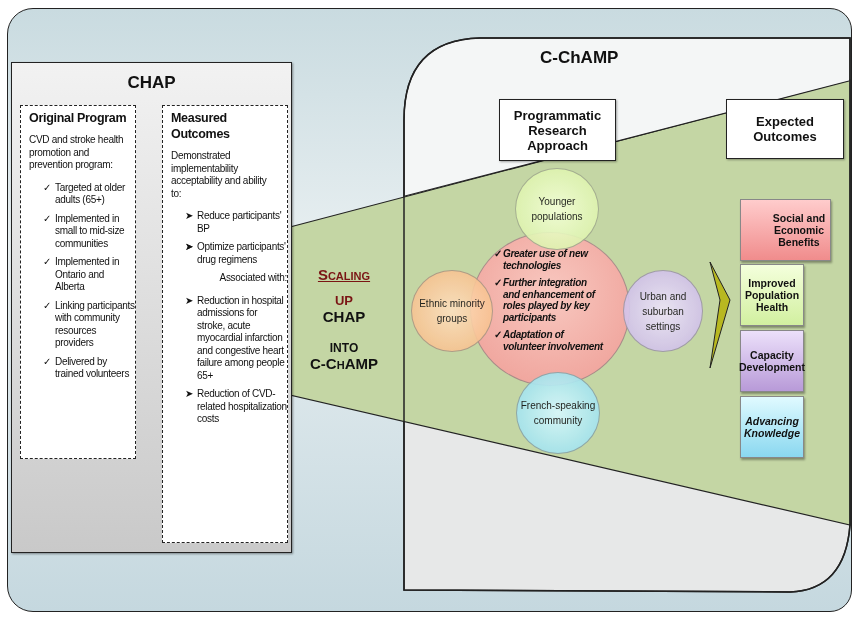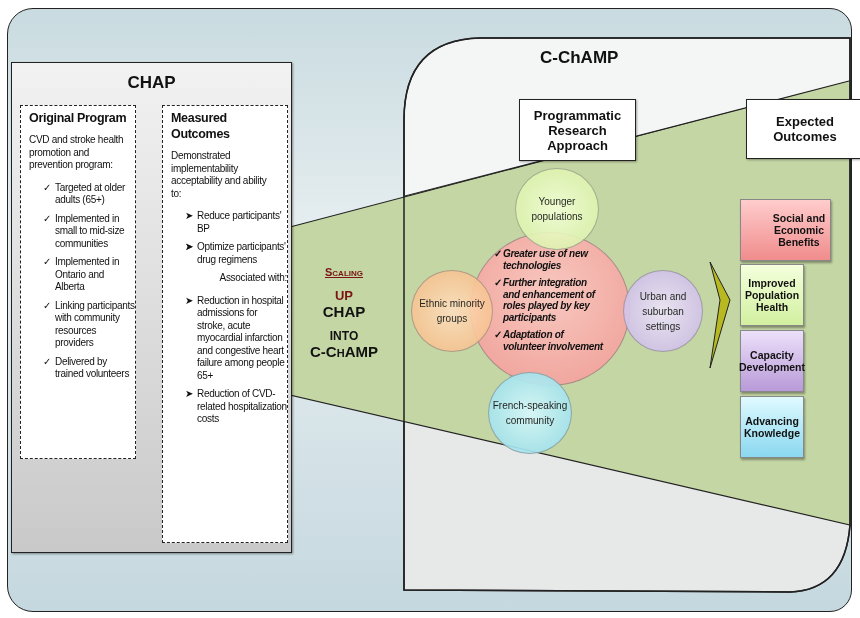--- a/index.html
+++ b/index.html
@@ -16,21 +16,21 @@
   .dbox { position:absolute; background:#fff; border:1.5px dashed #222; font-size:10px; line-height:12.5px; letter-spacing:-0.3px; }
   .dbox h3 { margin:0 0 8px 0; font-size:12.5px; line-height:16px; font-weight:bold; }
   .dbox p { margin:0 0 10px 0; }
   .dbox ul { list-style:none; margin:0; padding:0 0 0 14px; }
   .dbox li { position:relative; padding-left:12px; margin-bottom:6px; }
   .dbox li .mk { position:absolute; left:0; top:0; }
   .scaling { position:absolute; left:296px; top:266px; width:96px; text-align:center; font-weight:bold; }
   .scaling .red { color:#7a1414; }
   .champ-title { position:absolute; left:540px; top:48px; font-weight:bold; font-size:17px; }
   .wbox { position:absolute; background:#fff; border:1.5px solid #222; font-weight:bold; text-align:center;
-          box-shadow:1px 1px 2px rgba(0,0,0,.35); display:flex; align-items:center; justify-content:center;margin-left:20px; }
+          box-shadow:1px 1px 2px rgba(0,0,0,.35); display:flex; align-items:center; justify-content:center; }
   .circle { position:absolute; border-radius:50%; border:1px solid rgba(120,120,120,.6);
             display:flex; align-items:center; justify-content:center; text-align:center; font-size:10px; line-height:15px; }
   .center-list { position:absolute; left:494px; top:248px; width:110px; font-size:10px; line-height:11.5px;
                  font-weight:bold; font-style:italic; letter-spacing:-0.3px; }
   .center-list div { position:relative; padding-left:9px; margin-bottom:6px; }
   .center-list .ck { position:absolute; left:0; top:0; font-style:normal; }
   .outcome { position:absolute; left:740px; width:62px; height:60px; border:1px solid #888;
              box-shadow:1px 2px 2px rgba(0,0,0,.35); font-weight:bold; font-size:10.5px; line-height:12px;
              display:flex; align-items:center; justify-content:center; text-align:center; }
 </style>
@@ -80,40 +80,40 @@
     <li><span class="mk">➤</span><span>Optimize participants' drug regimens</span></li>
   </ul>
   <p style="text-align:right;">Associated with:</p>
   <ul>
     <li><span class="mk">➤</span><span>Reduction in hospital admissions for stroke, acute myocardial infarction and congestive heart failure among people 65+</span></li>
     <li><span class="mk">➤</span><span>Reduction of CVD-related hospitalization costs</span></li>
   </ul>
 </div>
 
 <div class="scaling">
-  <div class="red" style="font-size:11px;font-variant:small-caps;text-decoration:underline;">Scaling</div>
+  <div class="red" style="font-size:15px;font-variant:small-caps;text-decoration:underline;">Scaling</div>
   <div class="red" style="font-size:13px;text-transform:uppercase;margin-top:10px;">up</div>
   <div style="font-size:15px;">CHAP</div>
-  <div style="font-size:12px;text-transform:uppercase;margin-top:9px;">into</div>
+  <div style="font-size:12px;text-transform:uppercase;margin-top:16px;">into</div>
   <div style="font-size:15px;font-variant:small-caps;">C-ChAMP</div>
 </div>
 
 <div class="champ-title">C-ChAMP</div>
 
 <div class="wbox" style="left:499px;top:99px;width:115px;height:60px;font-size:13px;line-height:15px;">Programmatic Research Approach</div>
 <div class="wbox" style="left:726px;top:99px;width:116px;height:58px;font-size:13px;line-height:15px;">Expected Outcomes</div>
 
 <div class="circle" style="left:470px;top:232px;width:158px;height:152px;background:radial-gradient(circle at 50% 40%,#f8c8c0,#ee9c94);"></div>
 <div class="circle" style="left:515px;top:168px;width:82px;height:80px;background:radial-gradient(#f4ffd8,#d6f0a0);opacity:.9;">Younger populations</div>
 <div class="circle" style="left:411px;top:270px;width:80px;height:80px;background:radial-gradient(#fde0c0,#f6b880);opacity:.9;">Ethnic minority groups</div>
 <div class="circle" style="left:623px;top:270px;width:78px;height:80px;background:radial-gradient(#eee6fa,#c6b4e4);opacity:.9;">Urban and suburban settings</div>
-<div class="circle" style="left:488px;top:372px;width:82px;height:80px;background:radial-gradient(#d8f8fc,#90dce8);opacity:.92;">French-speaking community</div>
+<div class="circle" style="left:516px;top:372px;width:82px;height:80px;background:radial-gradient(#d8f8fc,#90dce8);opacity:.92;">French-speaking community</div>
 
 <div class="center-list">
   <div><span class="ck">✓</span><span>Greater use of new technologies</span></div>
   <div><span class="ck">✓</span><span>Further integration and enhancement of roles played by key participants</span></div>
   <div><span class="ck">✓</span><span>Adaptation of volunteer involvement</span></div>
 </div>
 
 <div class="outcome" style="top:199px;background:linear-gradient(#fcc,#f08c8c);padding-left:27px;">Social and Economic Benefits</div>
 <div class="outcome" style="top:264px;background:linear-gradient(#f4ffdc,#d2f0a0);">Improved Population Health</div>
 <div class="outcome" style="top:330px;background:linear-gradient(#ece0fa,#b89ad8);">Capacity Development</div>
-<div class="outcome" style="top:396px;background:linear-gradient(#e0faff,#8ad8f0);">Advancing Knowledge</div>
+<div class="outcome" style="top:396px;background:linear-gradient(#e0faff,#8ad8f0);font-style:italic;">Advancing Knowledge</div>
 
 </body></html>

